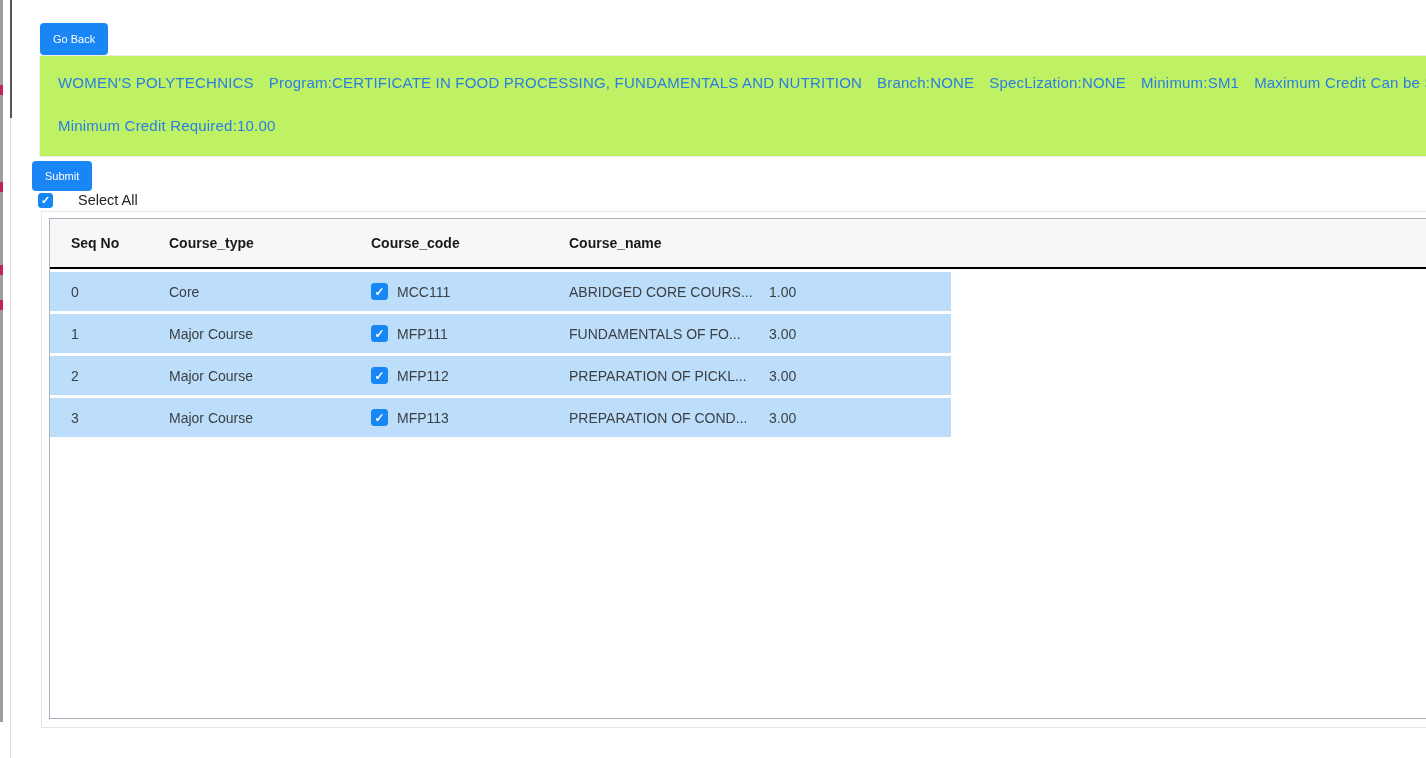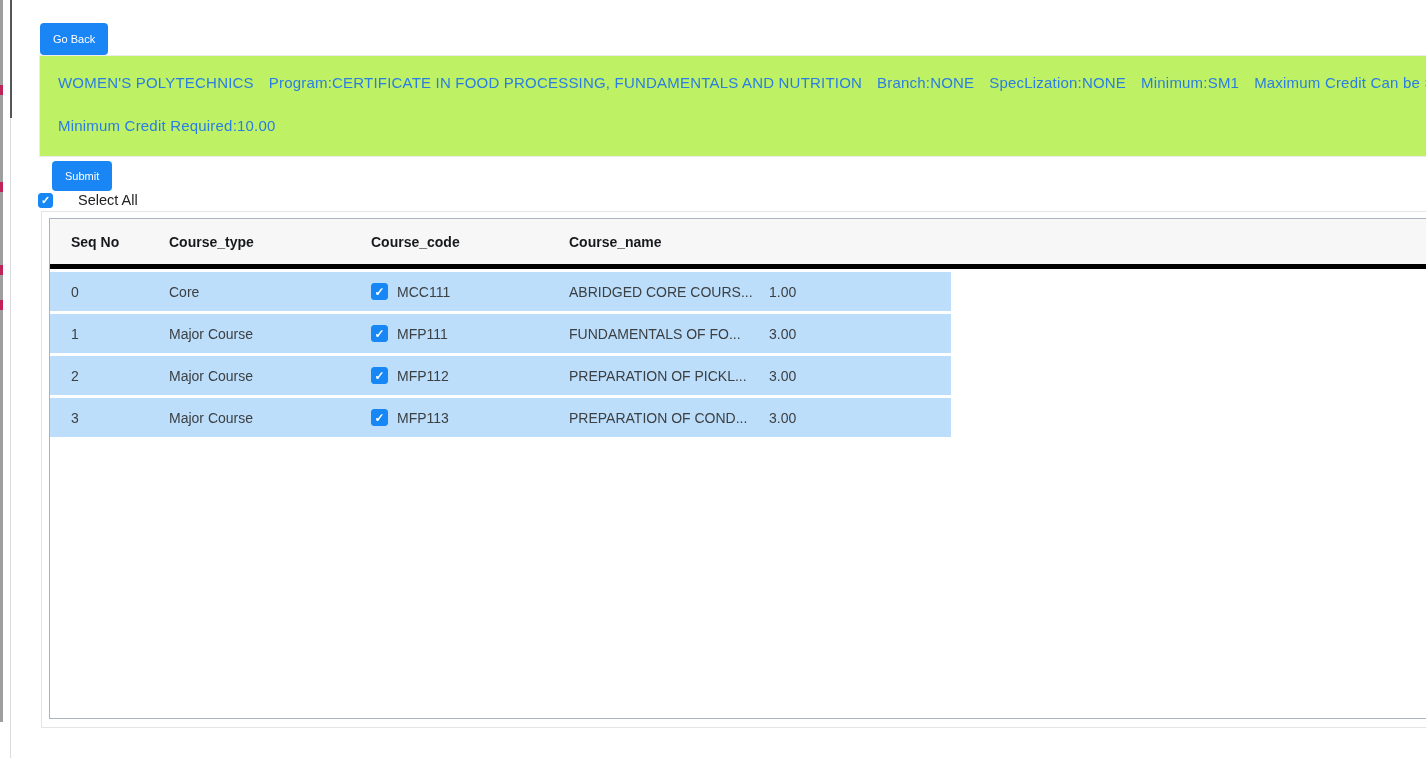--- a/index.html
+++ b/index.html
@@ -18,21 +18,21 @@
   .vline-bottom { position:absolute; left:10px; top:118px; width:1px; height:640px; background:#dcdcdc; }
 
   .btn {
     position:absolute; border:none; border-radius:4px;
     background:#1a86f5; color:#ffffff; font-size:11px;
     font-family:"Liberation Sans", sans-serif; cursor:pointer;
     display:flex; align-items:center; justify-content:center;
     z-index:3; padding:0 13px;
   }
   .btn-goback { left:40px; top:23px; height:32px; }
-  .btn-submit { left:52px; top:161px; height:30px; }
+  .btn-submit { left:32px; top:161px; height:30px; }
 
   .info-box {
     position:absolute; left:39px; top:55px; width:1387px; height:102px;
     border:1px solid #ececec; border-right:none; background:#bef264;
   }
   .info-line { position:absolute; left:18px; display:flex; gap:15px;
     color:#2b7de2; font-size:15px; white-space:nowrap; letter-spacing:.2px; }
   .info-line.l1 { top:18px; }
   .info-line.l2 { top:61px; }
 
@@ -51,21 +51,21 @@
 
   .outer-panel {
     position:absolute; left:41px; top:211px; width:1385px; height:517px;
     border:1px solid #e5e5e5; border-right:none; background:#ffffff;
   }
   .grid {
     position:absolute; left:49px; top:218px; width:1377px; height:501px;
     border:1px solid #a9b4c0; border-right:none; background:#ffffff;
   }
   .grid-header {
-    height:50px; background:#f7f7f7; border-bottom:5px solid #000000;
+    height:50px; background:#f7f7f7; border-bottom:2px solid #000000;
     display:flex; align-items:center; padding-left:21px;
     font-size:14px; font-weight:bold; color:#17191c;
   }
   .rows { padding-top:3px; }
   .grid-row {
     width:901px; height:39px; margin-bottom:3px; background:#bcdefb;
     display:flex; align-items:center; padding-left:21px;
     font-size:14px; color:#3c4043; cursor:pointer;
   }
   .c1 { width:98px; } .c2 { width:202px; } .c3 { width:198px; display:flex; align-items:center; gap:9px; }

